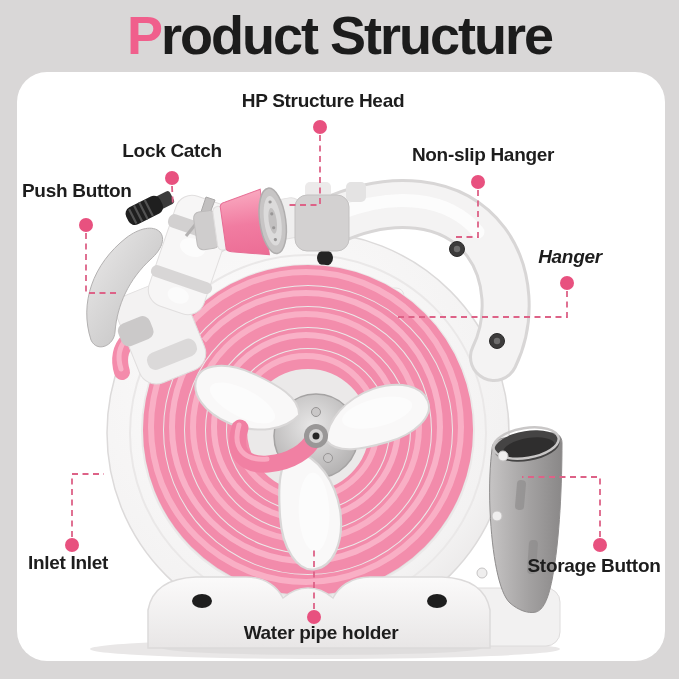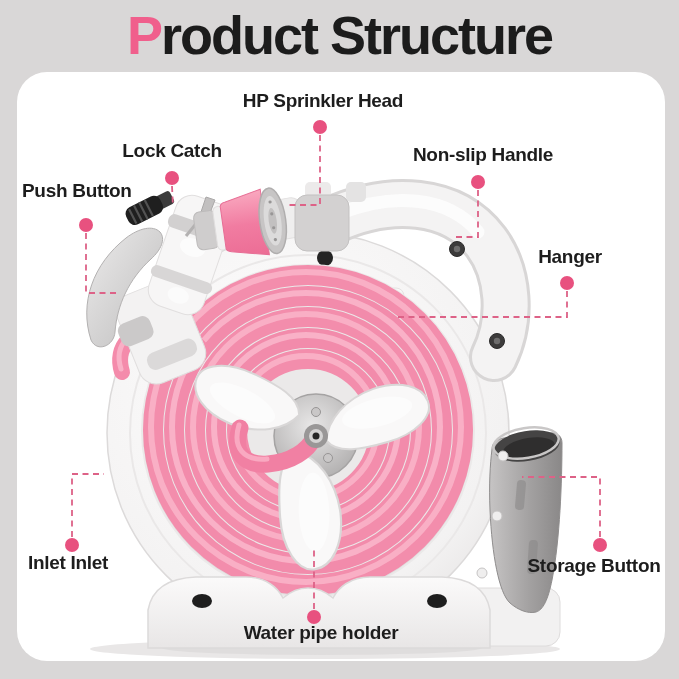--- a/index.html
+++ b/index.html
@@ -216,22 +216,22 @@
       <circle cx="172" cy="178" r="7"></circle>
       <circle cx="86" cy="225" r="7"></circle>
       <circle cx="478" cy="182" r="7"></circle>
       <circle cx="567" cy="283" r="7"></circle>
       <circle cx="72" cy="545" r="7"></circle>
       <circle cx="600" cy="545" r="7"></circle>
       <circle cx="314" cy="617" r="7"></circle>
     </g>
   </svg>
 
-  <div class="callout cc" style="left:323px;top:90px;">HP Sprinkler Head</div>
+  <div class="callout cc" style="left:323px;top:90px;">HP Structure Head</div>
   <div class="callout" style="left:22px;top:180px;">Push Button</div>
   <div class="callout cc" style="left:172px;top:140px;">Lock Catch</div>
-  <div class="callout cc" style="left:483px;top:144px;">Non-slip Handle</div>
-  <div class="callout cc" style="left:570px;top:246px;">Hanger</div>
+  <div class="callout cc" style="left:483px;top:144px;">Non-slip Hanger</div>
+  <div class="callout cc" style="left:570px;top:246px;font-style:italic;">Hanger</div>
   <div class="callout" style="left:28px;top:552px;">Inlet Inlet</div>
   <div class="callout cc" style="left:594px;top:555px;">Storage Button</div>
   <div class="callout cc" style="left:321px;top:622px;">Water pipe holder</div>
 
 </div>
 
 </body></html>

